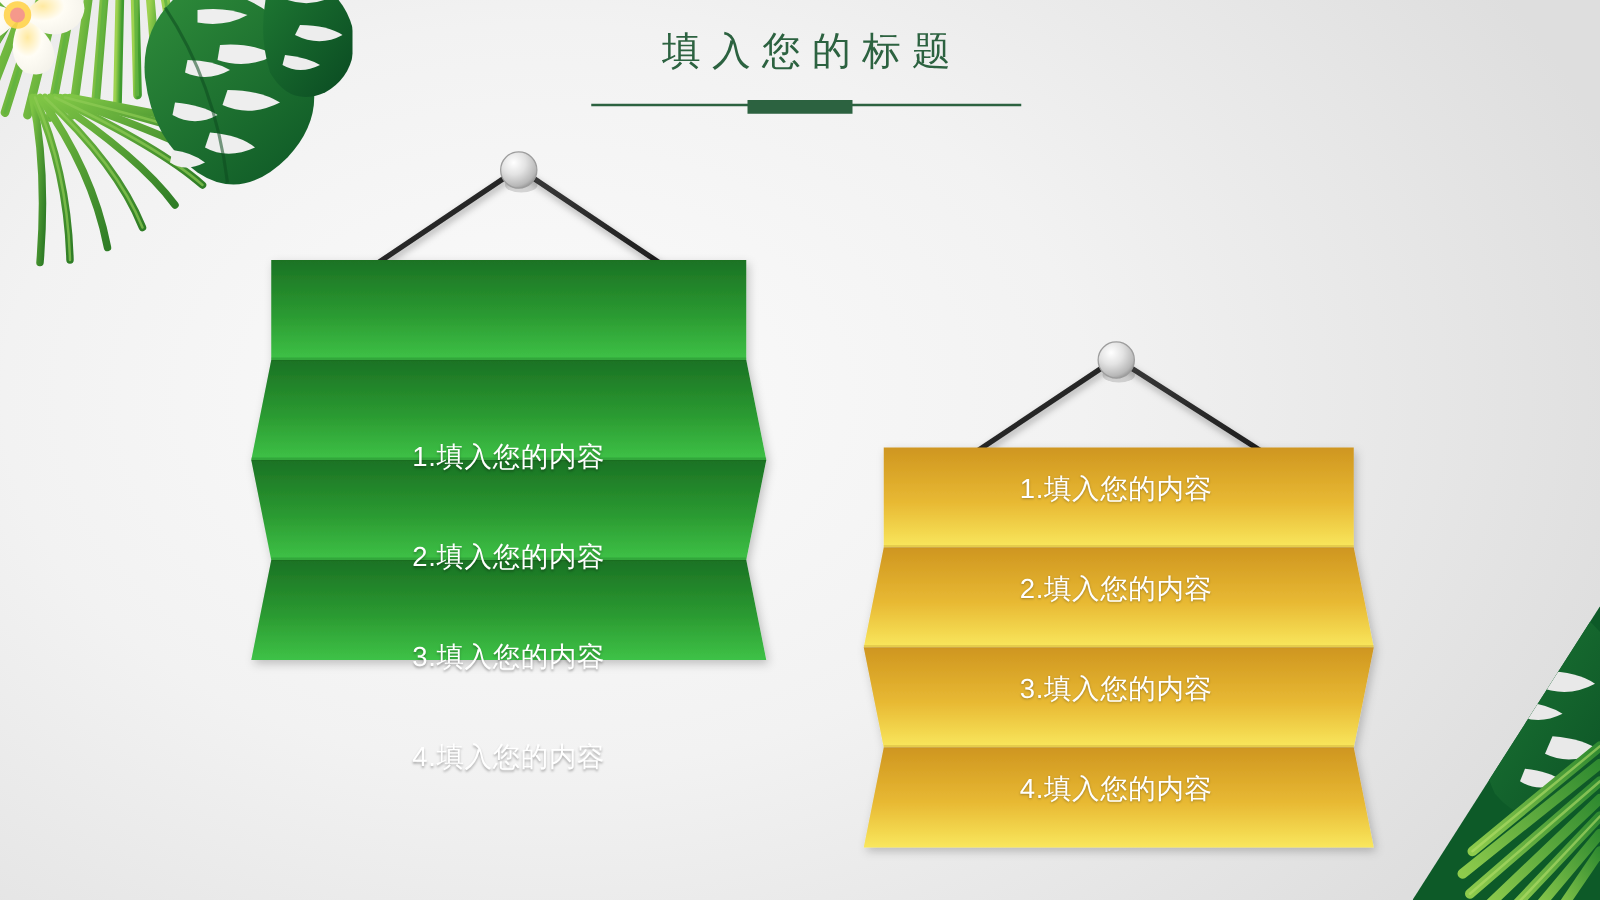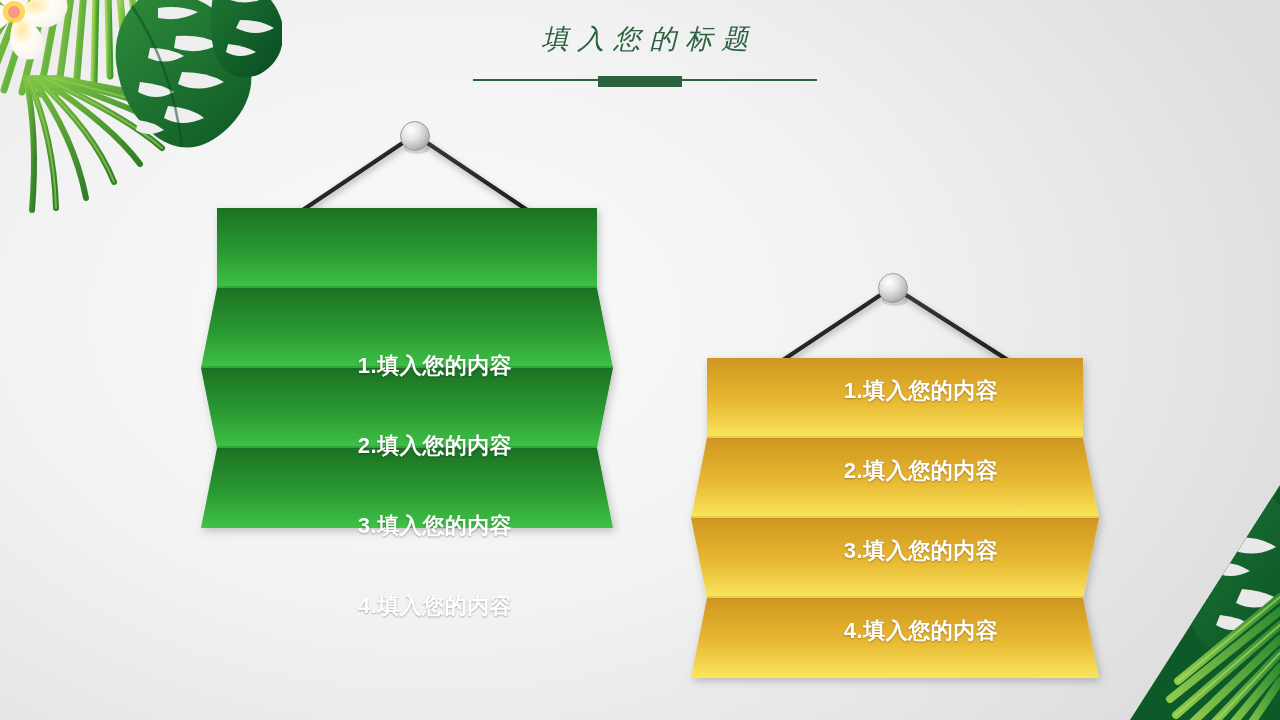--- a/index.html
+++ b/index.html
@@ -19,49 +19,47 @@
   #foliage-tl{left:-18px;top:-14px;width:300px;height:230px;}
   #foliage-br{right:0;bottom:0;width:150px;height:235px;}
 
   
   #title-block{
     position:absolute;left:400px;top:24px;width:490px;
     text-align:center;
   }
   #page-title{
     font-family:"DejaVu Serif","Liberation Serif",serif;
-    font-size:27px;color:#2c6240;letter-spacing:9px;
+    font-size:31px;color:#2c6240;letter-spacing:9px;
     font-weight:400;line-height:1.1;
     text-indent:9px;
     white-space:nowrap;
-    font-style:italic;
   }
   #title-rule{position:relative;width:344px;height:11px;margin:22px auto 0;}
   #title-rule .thin{
     position:absolute;left:0;top:3px;width:344px;height:2px;background:#2c6240;
   }
   #title-rule .thick{
     position:absolute;left:125px;top:0px;width:84px;height:11px;background:#2c6240;
   }
 
   
   .banner{position:absolute;}
   #banner-green{left:185px;top:118px;width:460px;height:420px;}
   #banner-gold{left:685px;top:258px;width:430px;height:420px;}
 
   .banner svg{display:block;overflow:visible;}
 
   .band-label{
     position:absolute;
-    color:#ffffff;font-weight:bold;font-size:22px;
+    color:#ffffff;font-weight:normal;font-size:22px;
     letter-spacing:.5px;white-space:nowrap;
     text-shadow:0 1px 2px rgba(0,0,0,.30);
     transform:translate(-50%,-50%);
     pointer-events:none;
-    margin-left:28px;
   }
 
   
   #body-text{
     position:absolute;left:176px;top:560px;width:483px;
     font-size:14.5px;line-height:1.62;color:#8a8a8a;
     text-align:justify;
     font-family:"DejaVu Sans","Liberation Sans",sans-serif;
   }
 </style>

